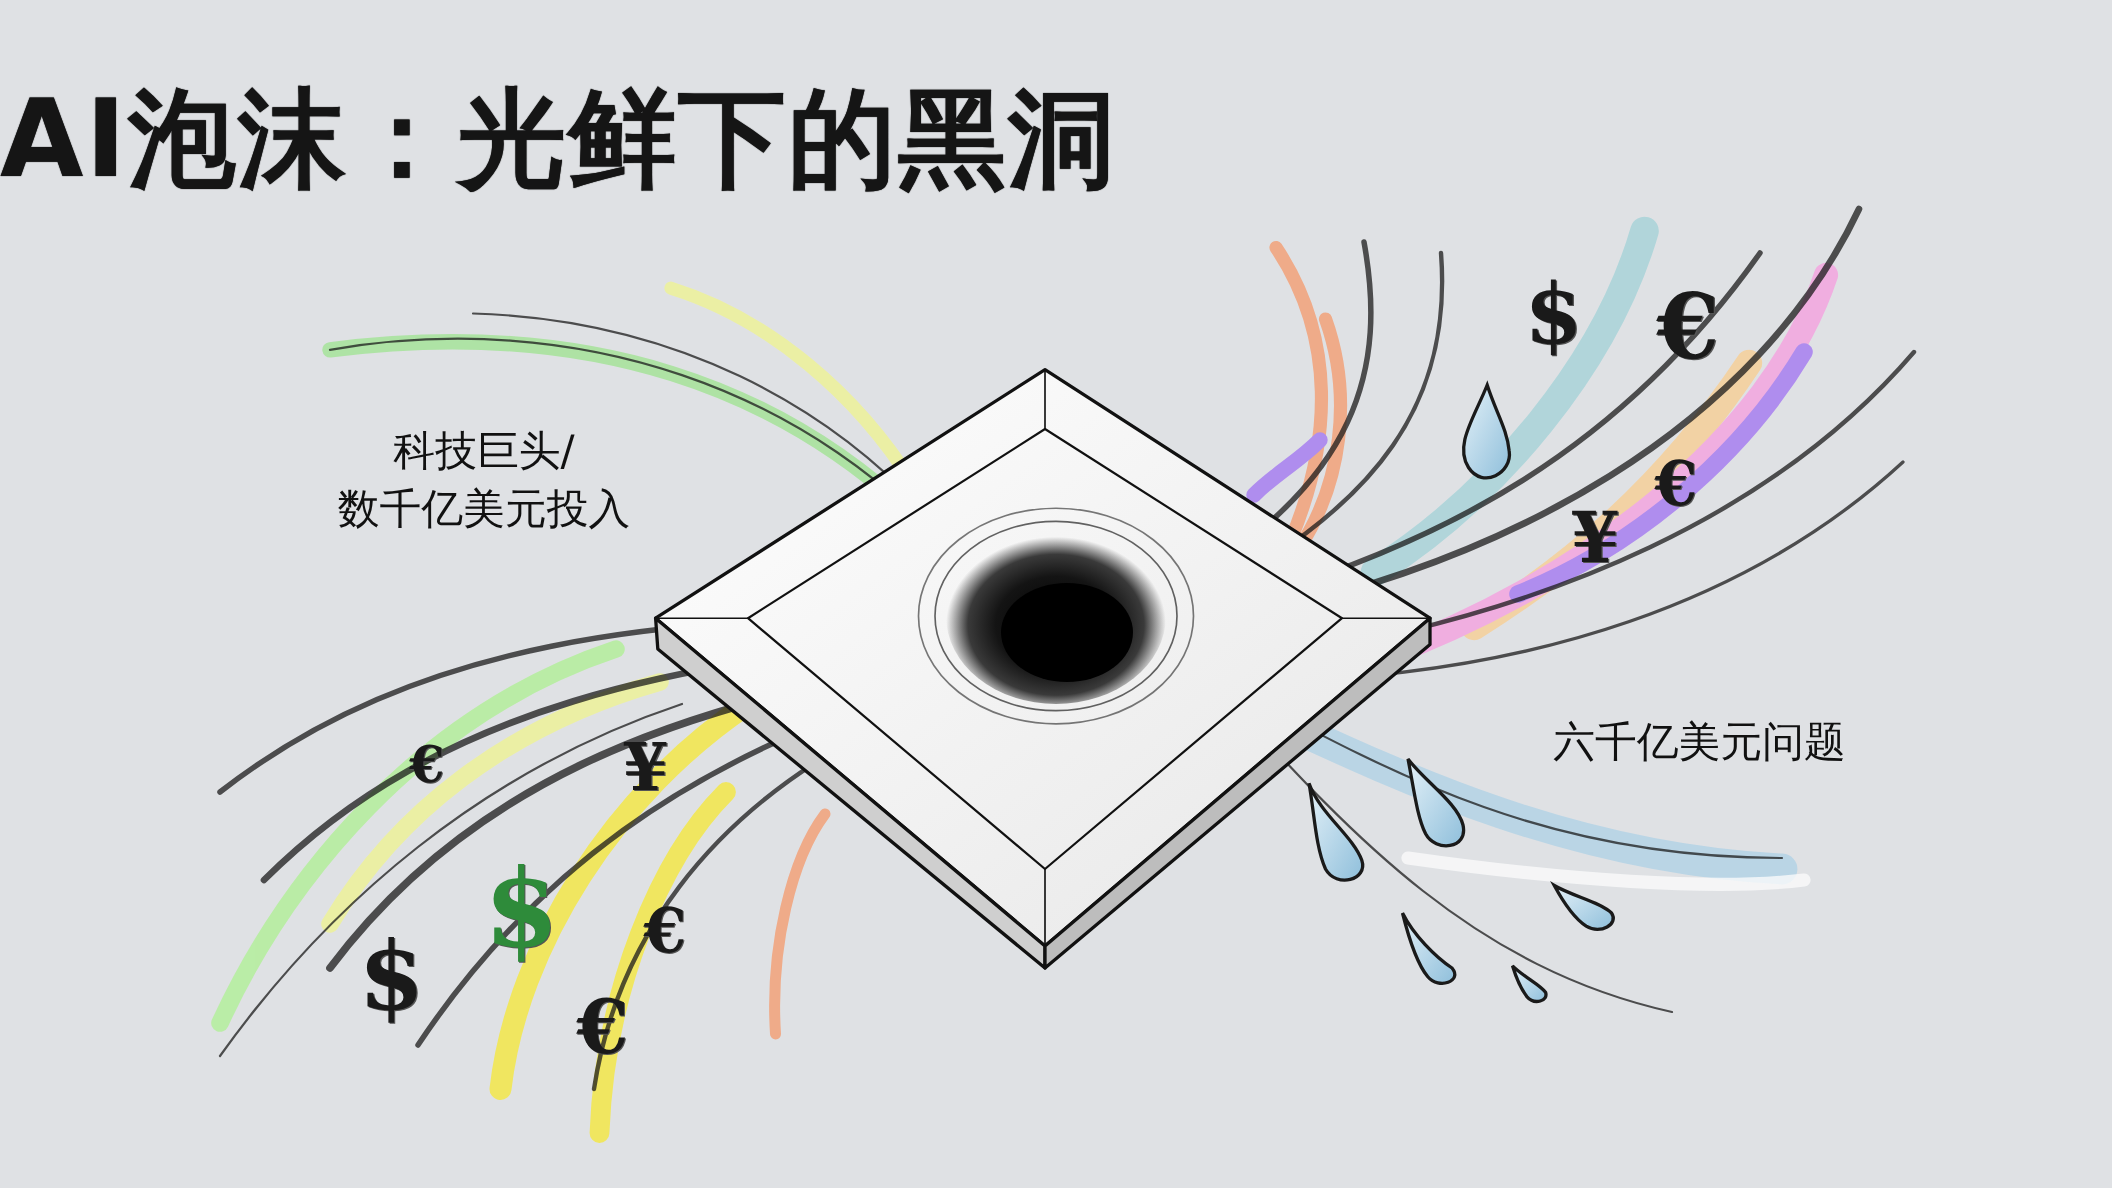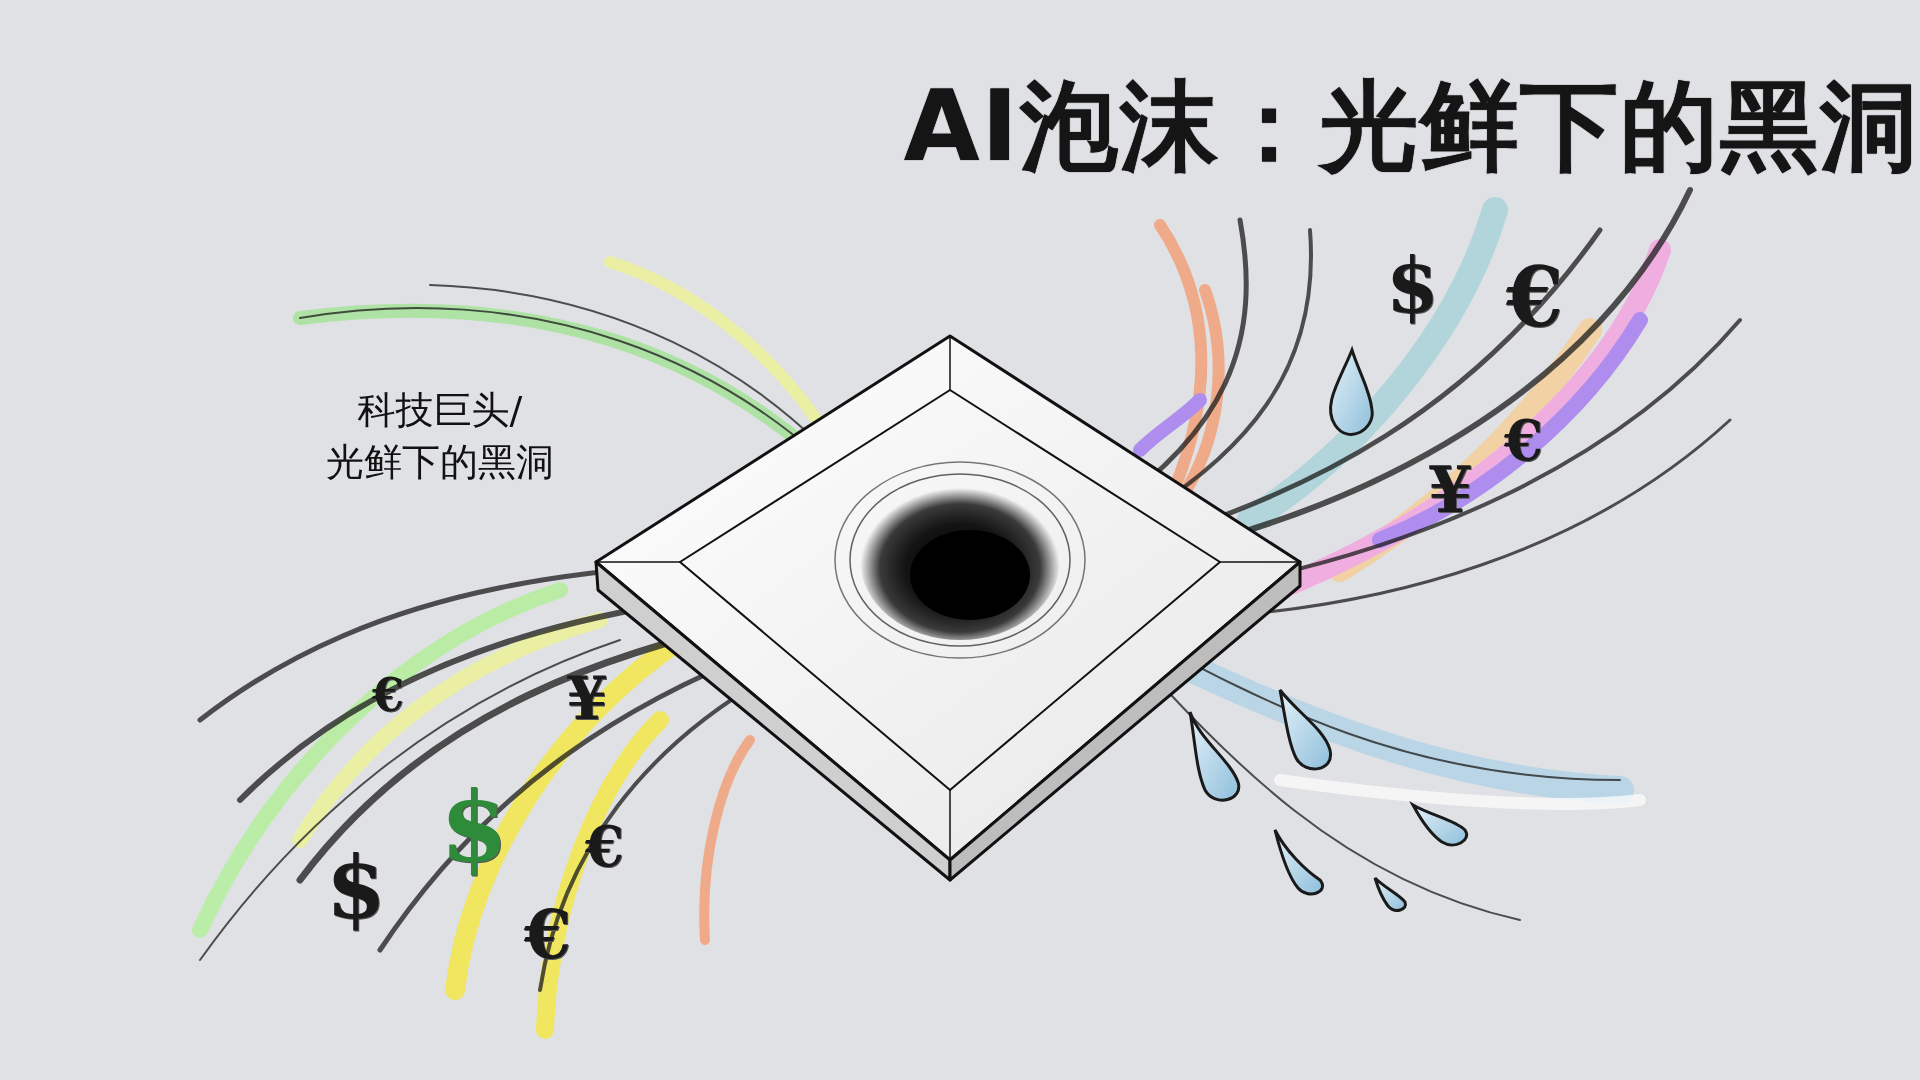--- a/index.html
+++ b/index.html
@@ -5,21 +5,21 @@
     html, body { margin: 0; padding: 0; }
     body {
       width: 1920px; height: 1080px; overflow: hidden;
       background: #dfe1e4;
       font-family: "DejaVu Sans", "Liberation Sans", sans-serif;
       position: relative;
     }
     .canvas { position: absolute; left: 0; top: 0; width: 1920px; height: 1080px; }
     .title {
       position: absolute; left: 0; width: 1920px; top: 62px;
-      text-align: right; font-size: 98px; font-weight: bold; color: #151515;
+      text-align: left; font-size: 98px; font-weight: bold; color: #151515;
       letter-spacing: 2px;
       text-shadow: 0 0 1px #000;
     }
     .label {
       position: absolute; font-size: 38px; color: #111; line-height: 52px;
       text-align: center;
     }
     .label-left { left: 285px; top: 384px; width: 310px; }
     .label-right { left: 1385px; top: 648px; width: 320px; }
     .cur {
@@ -118,24 +118,25 @@
       <path d="M1275 830 C 1285 850, 1305 870, 1320 880 C 1330 892, 1308 900, 1298 888 C 1288 876, 1280 850, 1275 830 Z"></path>
       <path d="M1375 878 C 1385 888, 1400 895, 1405 902 C 1408 910, 1395 914, 1388 906 C 1382 898, 1378 888, 1375 878 Z"></path>
     </g>
   </svg>
 </div>
 
 <div class="title">AI泡沫：光鲜下的黑洞</div>
 
 <div class="label label-left">
   <div>科技巨头/</div>
-  <div>光鲜下的黑洞</div>
+  <div>数千亿美元投入</div>
 </div>
 
 <div class="label label-right">
+  <div>六千亿美元问题</div>
 </div>
 
 <span class="cur" style="left:372px; top:672px; font-size:46px;">€</span>
 <span class="cur" style="left:566px; top:668px; font-size:60px;">¥</span>
 <span class="cur" style="left:440px; top:778px; font-size:98px; color:#2e8b3a;">$</span>
 <span class="cur" style="left:326px; top:845px; font-size:86px;">$</span>
 <span class="cur" style="left:585px; top:818px; font-size:56px;">€</span>
 <span class="cur" style="left:524px; top:900px; font-size:68px;">€</span>
 
 <span class="cur" style="left:1386px; top:248px; font-size:76px;">$</span>

